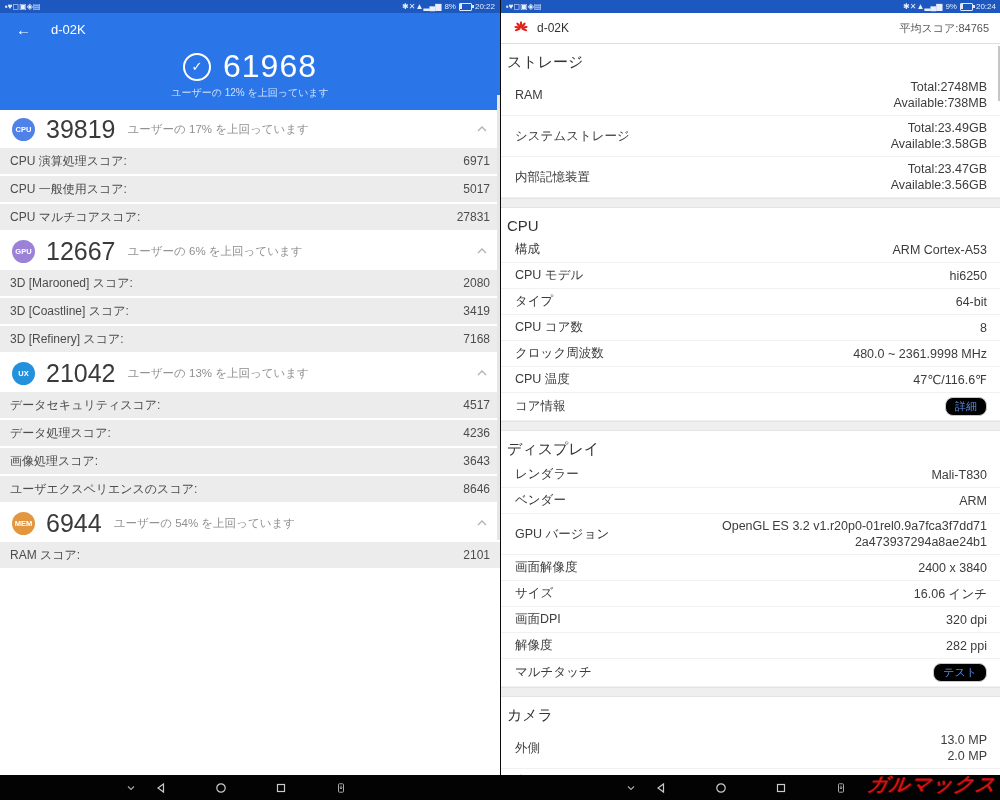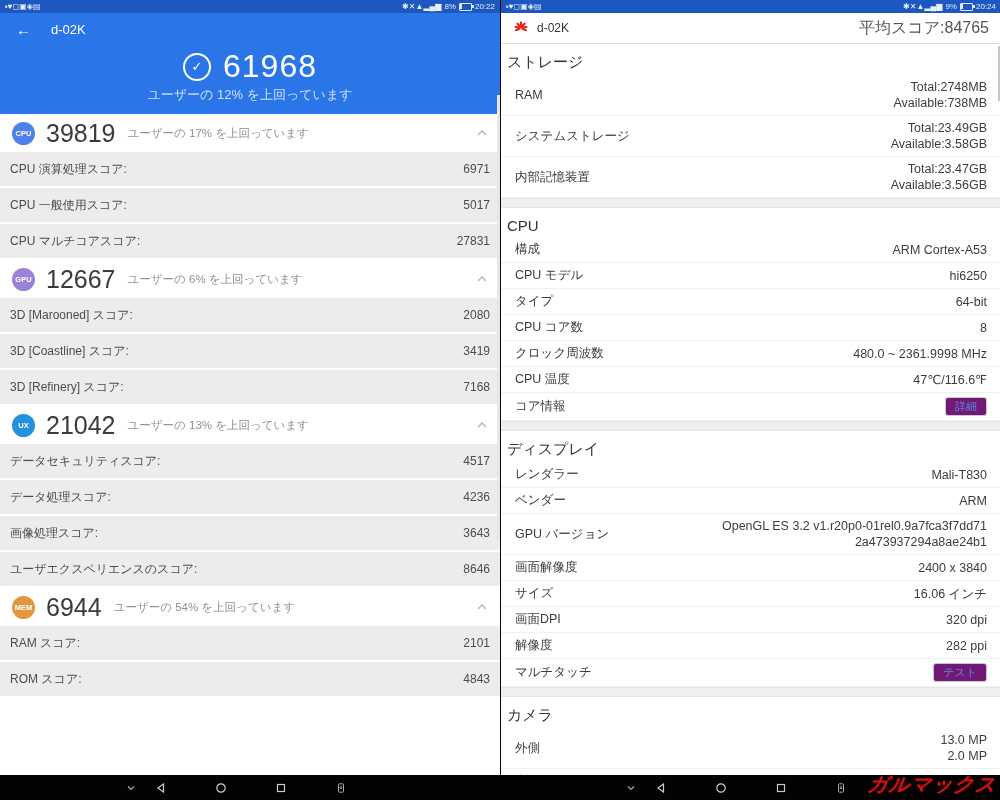--- a/index.html
+++ b/index.html
@@ -19,45 +19,45 @@
 
   
   .appbar-left{height:33px;background:#2a76e8;color:#fff;display:flex;align-items:center;
                padding:0 16px;gap:20px;font-size:13px;}
   .back-arrow{font-size:15px;line-height:1;}
   .bench-header{background:#2a76e8;color:#fff;text-align:center;padding:2px 0 10px;}
   .score-line{display:flex;align-items:center;justify-content:center;gap:12px;}
   .check-circle{width:24px;height:24px;border:2px solid #fff;border-radius:50%;display:flex;
                 align-items:center;justify-content:center;font-size:13px;color:#fff;}
   .total-score{font-size:32px;font-weight:400;letter-spacing:1px;}
-  .bench-note{font-size:13px;color:#cfe0fa;margin-top:1px;}
+  .bench-note{font-size:10px;color:#cfe0fa;margin-top:1px;}
 
   .sec-head{height:28px;padding:5px 12px;display:flex;align-items:center;background:#fff;}
   .badge{width:23px;height:23px;border-radius:50%;color:#fff;font-size:7.5px;font-weight:bold;
          display:flex;align-items:center;justify-content:center;flex:0 0 auto;}
   .badge-0{background:#4f82e8;} .badge-1{background:#9b82d8;}
   .badge-2{background:#2491dd;} .badge-3{background:#e2973f;}
   .sec-score{font-size:25px;color:#3a3a3a;margin-left:11px;}
   .sec-note{font-size:11.5px;color:#8f8f8f;margin-left:12px;}
   .collapse{margin-left:auto;}
-  .srow{height:34px;margin-bottom:2px;background:#ececec;display:flex;align-items:center;
+  .srow{height:26px;margin-bottom:2px;background:#ececec;display:flex;align-items:center;
         justify-content:space-between;padding:0 10px;font-size:12px;color:#4c4c4c;}
 
   
   .appbar-right{height:30px;background:#fff;border-bottom:1px solid #dedede;display:flex;
                 align-items:center;padding:0 12px;font-size:12px;color:#333;}
   .appbar-right .title{margin-left:8px;}
-  .avg-score{margin-left:auto;font-size:16px;color:#555;}
+  .avg-score{margin-left:auto;font-size:11px;color:#555;}
   .info-title{padding:9px 6px 3px;font-size:15px;color:#333;font-weight:500;}
   .irow{display:flex;justify-content:space-between;align-items:center;
         padding:4px 14px;border-bottom:1px solid #f1f1f1;font-size:12.5px;color:#3c3c3c;min-height:17px;}
   .irow .val{text-align:right;line-height:16px;}
   .gap{height:8px;background:#efefef;border-top:1px solid #e4e4e4;border-bottom:1px solid #e4e4e4;}
-  .chip{font-size:11px;color:#5d8fe8;border:1px solid #c9c9c9;border-radius:3px;
-        padding:1px 9px;background:#701a75;}
+  .chip{font-size:11px;color:#5d8fe8;border:1px solid #c9c9c9;border-radius:8px;
+        padding:1px 9px;background:#000000;}
 
   
   .navbar{position:absolute;left:0;bottom:0;width:1000px;height:25px;background:#030303;display:flex;}
   .navgroup{width:500px;display:flex;align-items:center;justify-content:center;gap:48px;padding-right:28px;box-sizing:border-box;}
   .navgroup .nav-hide{margin-right:-30px;}
   .watermark{position:absolute;right:3px;bottom:2px;font-size:20px;font-weight:bold;font-style:italic;
              color:#cf1212;transform:skewX(-8deg);letter-spacing:1px;z-index:5;
              text-shadow:1px 1px 0 #2a0000,-1px 0 0 #4a0000,0 0 2px #000;}
 
   .scroll-hint-left{position:absolute;right:0;top:95px;width:3px;height:445px;background:#e6e6e6;}
@@ -172,24 +172,20 @@
     <span class="sec-note">ユーザーの 54% を上回っています</span>
     <span class="collapse">
         <svg width="12" height="10" viewBox="0 0 12 10">
           <polyline points="2,7 6,3 10,7" fill="none" stroke="#b2b2b2" stroke-width="1.3"></polyline>
         </svg>
       </span>
   </div>
   <div class="srow">
     <span>RAM スコア:</span>
     <span>2101</span>
-  </div>
-  <div class="srow">
-    <span>ROM スコア:</span>
-    <span>4843</span>
   </div>
 
   <div class="scroll-hint-left"></div>
 </div>
 
 <div class="screen" id="screen-right">
   <div class="statusbar sb-blue">
     <span class="sb-group">▪♥◻▣◈▤</span>
     <span class="sb-group">
       <span>✱✕▲▂▄▆</span>

